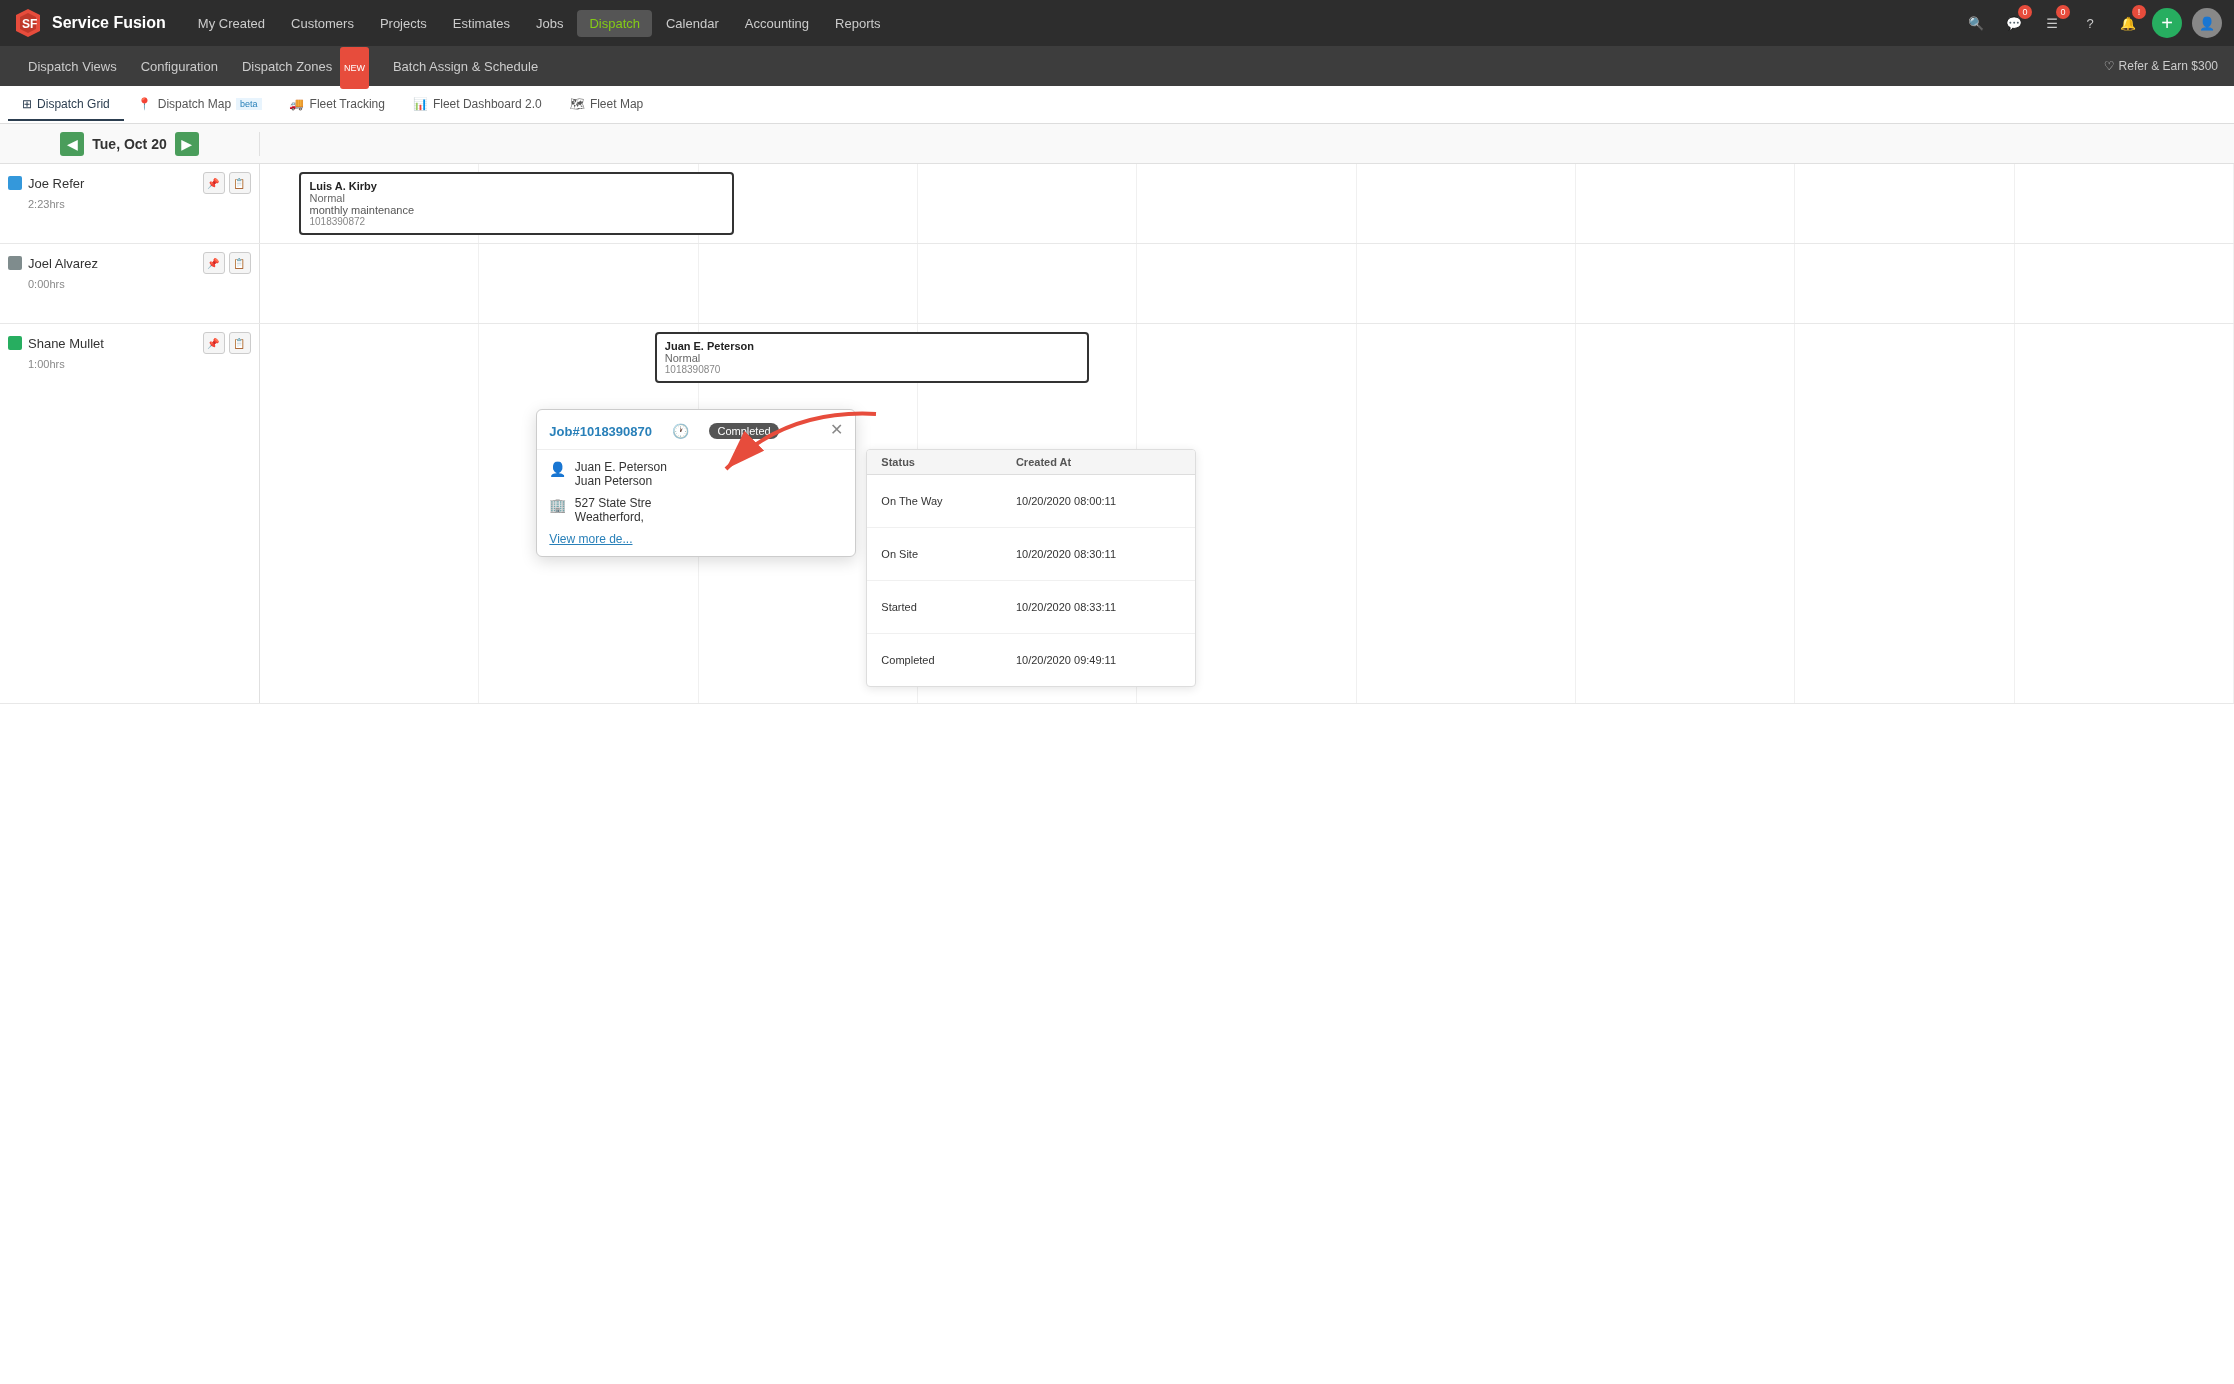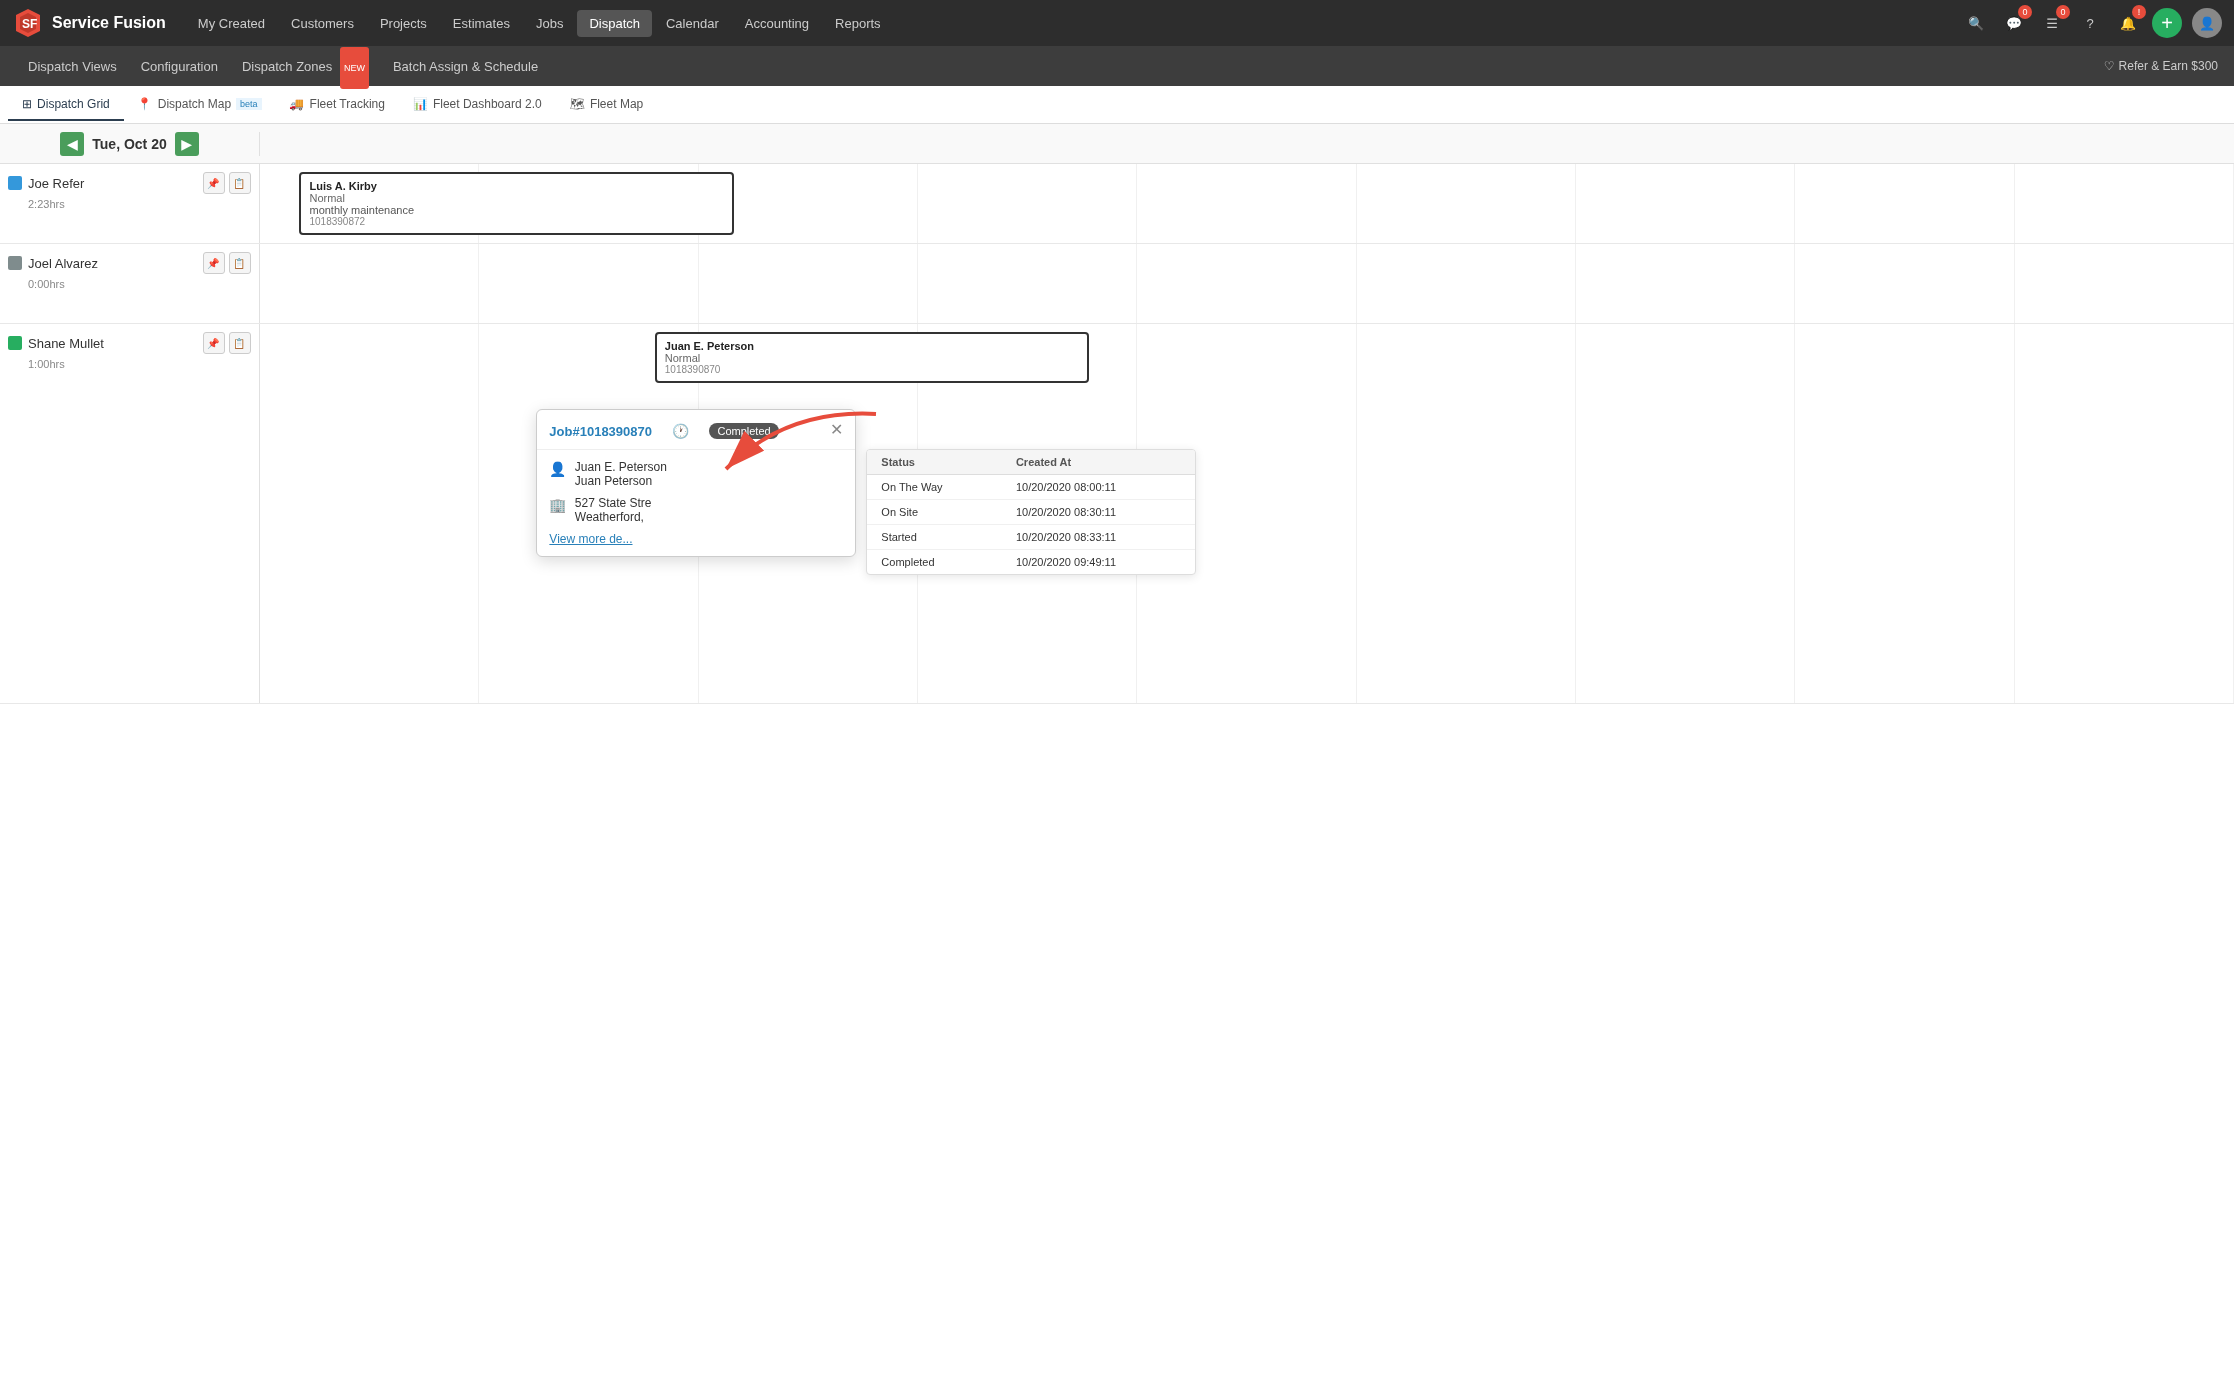--- a/index.html
+++ b/index.html
@@ -23,21 +23,21 @@
       width: 32px; height: 32px;
     }
     .nav-items {
       display: flex; gap: 2px; flex: 1;
     }
     .nav-item {
       color: #ccc; padding: 6px 12px; border-radius: 4px;
       cursor: pointer; font-size: 13px;
     }
     .nav-item.active {
-      background: #555; color: #ffffff;
+      background: #555; color: #84cc16;
     }
     .nav-right {
       display: flex; align-items: center; gap: 10px;
     }
     .nav-icon-btn {
       position: relative; color: #ccc; cursor: pointer;
       width: 28px; height: 28px; display: flex; align-items: center; justify-content: center;
     }
     .badge {
       position: absolute; top: -4px; right: -4px;
@@ -235,21 +235,21 @@
       z-index: 200;
       overflow: hidden;
     }
     .status-table table { border-collapse: collapse; width: 100%; }
     .status-table th {
       background: #f5f5f5; padding: 6px 14px;
       font-size: 11px; color: #555; text-align: left;
       border-bottom: 1px solid #ddd;
     }
     .status-table td {
-      padding: 6px 14px; font-size: 11px; color: #333;
+      padding: 20px 14px; font-size: 11px; color: #333;
       border-bottom: 1px solid #f0f0f0;
     }
     .status-table tr:last-child td { border-bottom: none; }
 
     
     .red-arrow {
       position: absolute;
       z-index: 150;
       pointer-events: none;
     }

